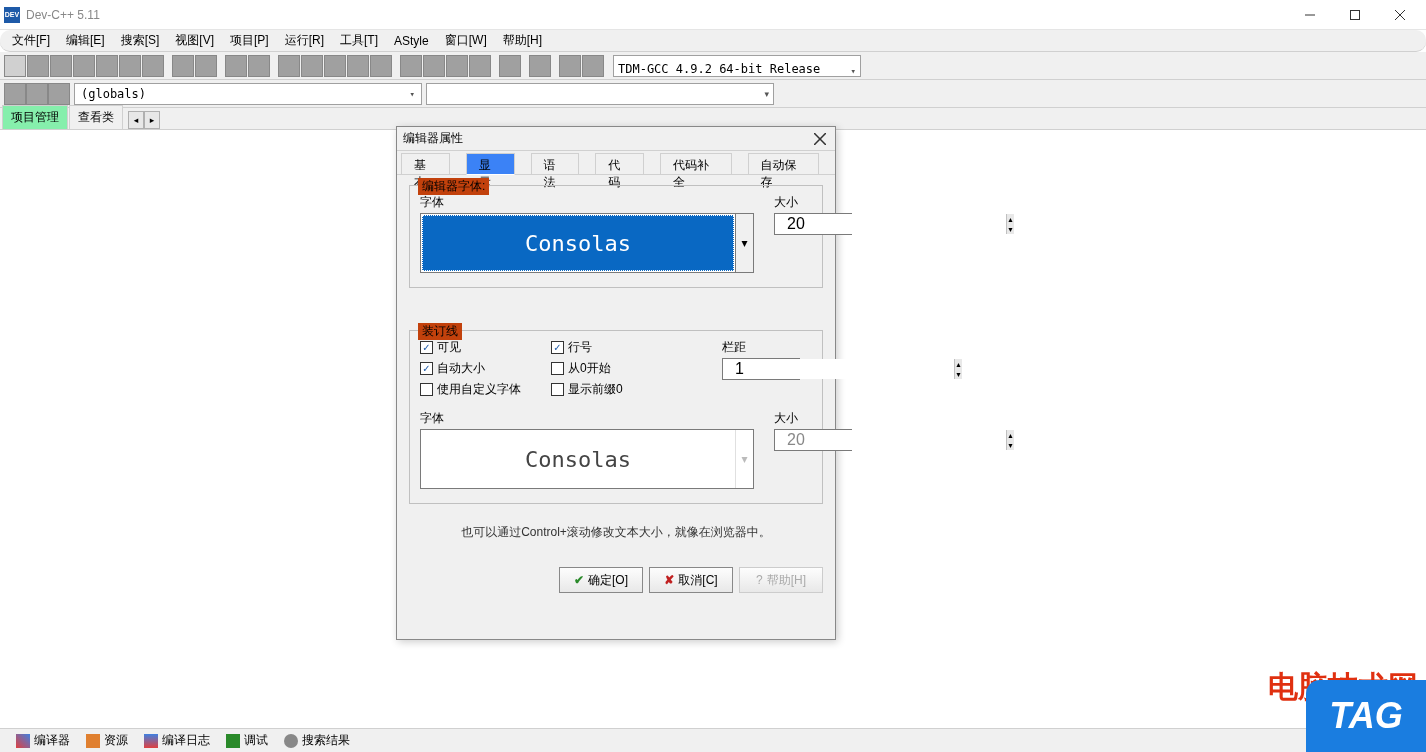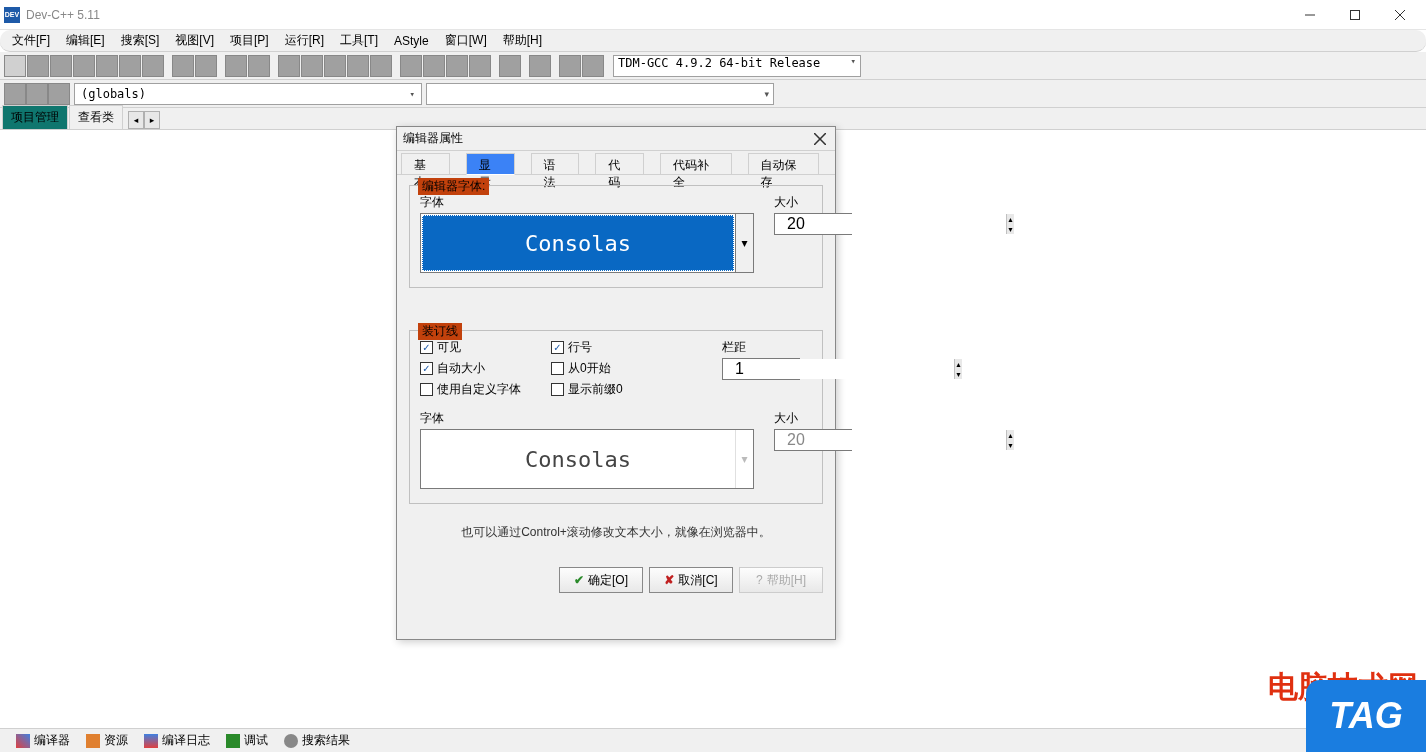--- a/index.html
+++ b/index.html
@@ -15,30 +15,30 @@
 
 
 .menubar { height: 22px; display: flex; align-items: center; padding: 0 4px; background: #f0f0f0; border-bottom: 1px solid #d0d0d0; border-radius: 10px; }
 .menu-item { padding: 2px 8px; cursor: default; }
 
 
 .toolbar { height: 28px; background: #f0f0f0; border-bottom: 1px solid #d0d0d0; display: flex; align-items: center; padding: 2px 4px; gap: 1px; }
 .tbtn { width: 22px; height: 22px; background: #a0a0a0; border: 1px solid #888; display: inline-block; }
 .tbtn.light { background: #d0d0d0; }
 .tbsep { width: 6px; }
-.compiler-select { margin-left: 8px; width: 248px; height: 22px; border: 1px solid #a0a0a0; background: #fff; font-family: monospace; font-size: 12px; padding: 0 4px; display: flex; align-items: flex-start; justify-content: space-between; }
+.compiler-select { margin-left: 8px; width: 248px; height: 22px; border: 1px solid #a0a0a0; background: #fff; font-family: monospace; font-size: 12px; padding: 0 4px; display: flex; align-items: flex-end; justify-content: space-between; }
 
 
 .toolbar2 { height: 28px; background: #f0f0f0; border-bottom: 1px solid #d0d0d0; display: flex; align-items: center; padding: 2px 4px; }
 .globals-select { margin-left: 4px; width: 348px; height: 22px; border: 1px solid #a0a0a0; background: #fff; font-family: monospace; font-size: 12px; padding: 0 6px; display: flex; align-items: center; justify-content: space-between; }
 .empty-select { margin-left: 4px; width: 348px; height: 22px; border: 1px solid #a0a0a0; background: #fff; display: flex; align-items: center; justify-content: flex-end; padding: 0 4px; }
 
 
 .left-tabs { height: 22px; display: flex; align-items: flex-end; border-bottom: 1px solid #d0d0d0; background: #f0f0f0; padding-left: 2px; }
-.left-tab { padding: 3px 8px; border: 1px solid #d0d0d0; border-bottom: none; background: #0f766e; margin-right: 1px; font-size: 12px; }
+.left-tab { padding: 3px 8px; border: 1px solid #d0d0d0; border-bottom: none; background: #86efac; margin-right: 1px; font-size: 12px; }
 .left-tab.inactive { background: #f0f0f0; }
 .nav-btns { display: flex; margin-left: 4px; }
 .nav-btn { width: 16px; height: 18px; border: 1px solid #b0b0b0; background: #e8e8e8; display: flex; align-items: center; justify-content: center; font-size: 9px; }
 
 
 .main { position: absolute; top: 130px; left: 0; right: 0; bottom: 24px; background: #fff; }
 
 
 .dialog { position: absolute; left: 396px; top: 126px; width: 440px; height: 514px; background: #f0f0f0; border: 1px solid #888; box-shadow: 2px 2px 8px rgba(0,0,0,0.2); }
 .dialog-title { height: 24px; display: flex; align-items: center; justify-content: space-between; padding: 0 6px; border-bottom: 1px solid #d0d0d0; }

